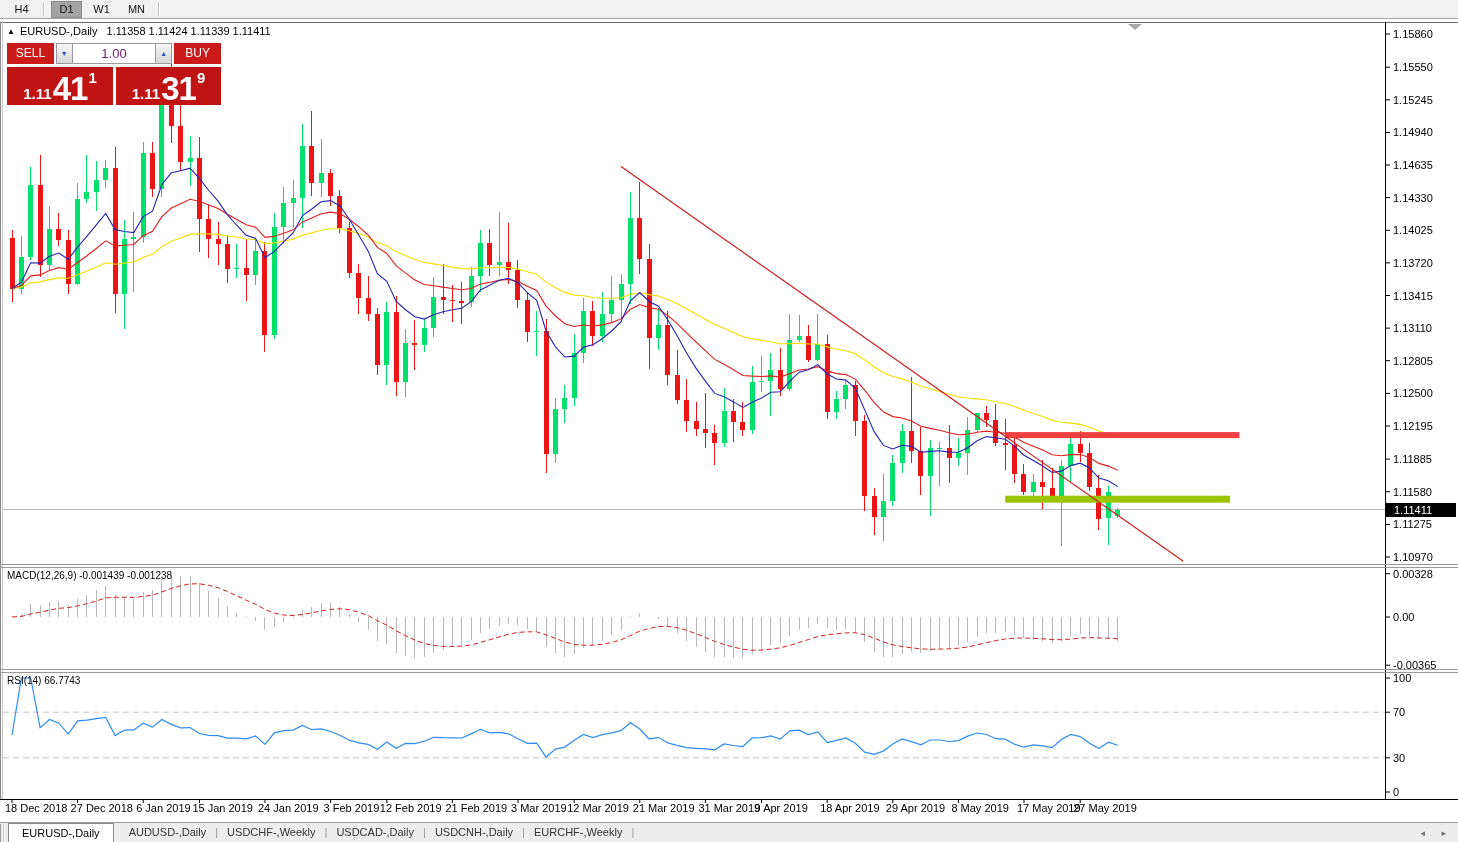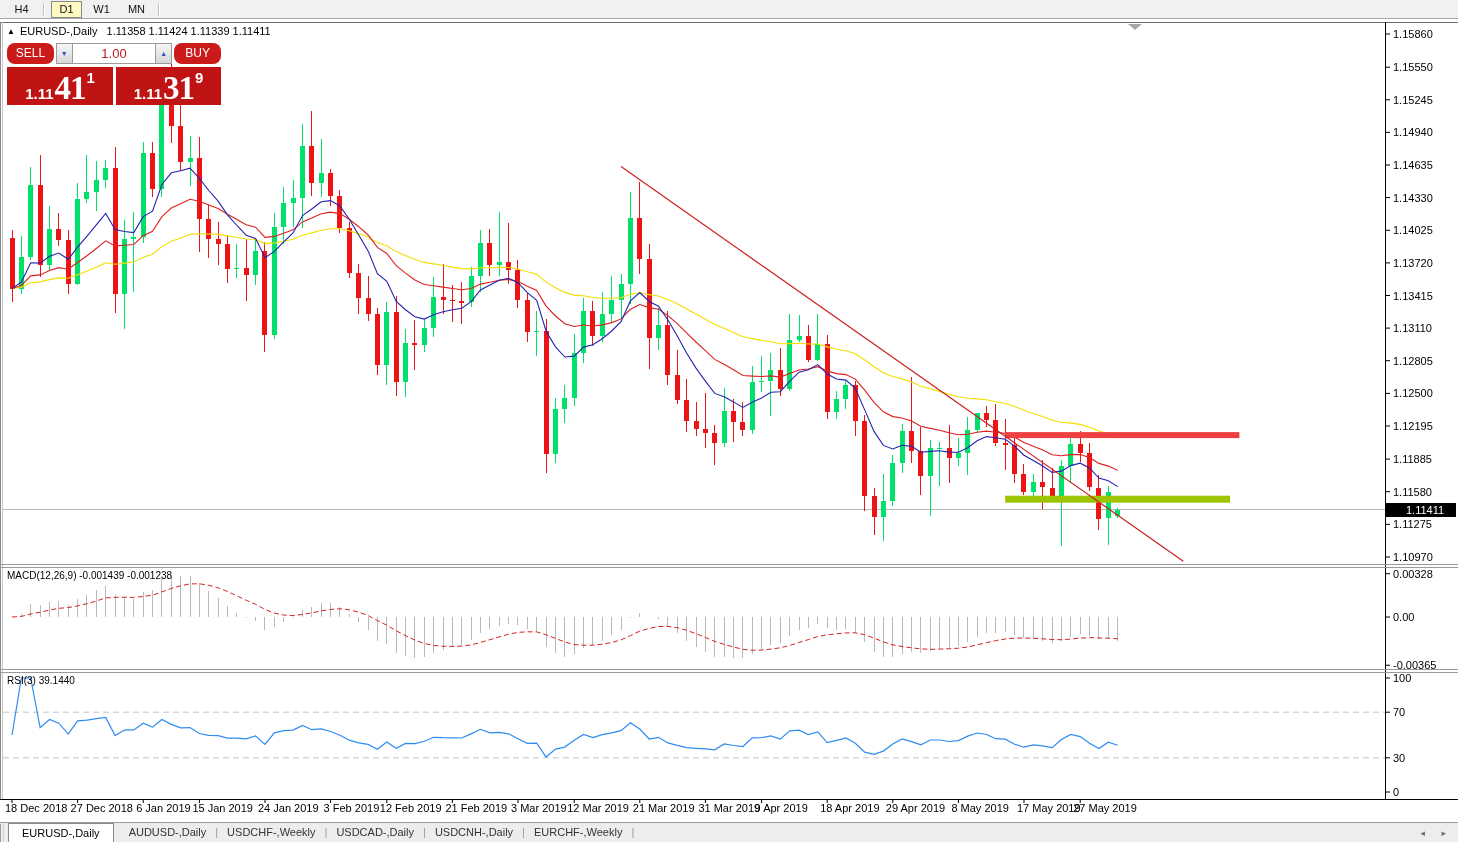--- a/index.html
+++ b/index.html
@@ -4,49 +4,49 @@
 <style>
   html,body{margin:0;padding:0;}
   body{width:1458px;height:842px;overflow:hidden;background:#fff;
        font-family:"Liberation Sans",sans-serif;position:relative;}
   
   .toolbar{position:absolute;top:0;left:0;width:1458px;height:19px;background:#f1f1f1;
            border-bottom:1px solid #a8a8a8;display:flex;align-items:center;
            padding-left:4px;box-sizing:border-box;}
   .tf-btn{min-width:25px;height:15px;line-height:15px;text-align:center;font-size:11px;
           color:#111;margin:0 2px;border:1px solid transparent;padding:0 2px;}
-  .tf-btn.active{background:#fef9c3;border:1px solid #8a8a8a;}
+  .tf-btn.active{background:#a3a3a3;border:1px solid #8a8a8a;}
   .tb-sep{width:1px;height:13px;background:#c2c2c2;border-right:1px solid #fff;margin:0 4px;}
   
   #chart-svg{position:absolute;top:19px;left:0;}
   .chart-title{position:absolute;top:25px;left:7px;font-size:11px;font-weight:normal;color:#000;white-space:nowrap;}
   .chart-title .tri{font-size:8px;margin-right:5px;vertical-align:1px;}
   .chart-title .ohlc{margin-left:9px;}
   .trade-panel{position:absolute;top:43px;left:7px;width:214px;}
   .tp-row1{display:flex;height:21px;}
   .btn-sell,.btn-buy{width:50px;background:#cb1a1a;color:#fff;font-size:12px;text-align:center;
-                     line-height:21px;border-radius:8px;}
+                     line-height:21px;border-radius:0;}
   .spin{width:18px;background:linear-gradient(#f6f6f6,#d7d7d7);border:1px solid #9a9a9a;
         color:#2b50c8;font-size:7px;text-align:center;line-height:19px;box-sizing:border-box;}
   .vol{width:88px;border-top:1px solid #9a9a9a;border-bottom:1px solid #9a9a9a;background:#fff;
-       font-size:13px;text-align:center;line-height:19px;box-sizing:border-box;color:#b91c1c;}
+       font-size:13px;text-align:center;line-height:19px;box-sizing:border-box;color:#701a75;}
   .tp-gap{width:2px;}
   .tp-row2{display:flex;margin-top:3px;}
   .price-box{background:#c01313;color:#fff;height:38px;display:flex;align-items:flex-end;
              justify-content:center;padding-bottom:2px;box-sizing:border-box;}
   .pb-left{width:106px;margin-right:3px;}
   .pb-right{width:105px;}
   .pb-small{font-size:15px;font-weight:bold;line-height:19px;margin-right:1px;}
-  .pb-big{font-size:33px;font-weight:bold;line-height:29px;letter-spacing:-1px;font-family:Liberation Serif, serif;}
+  .pb-big{font-size:33px;font-weight:bold;line-height:29px;letter-spacing:-1px;}
   .pb-sup{font-size:15px;font-weight:bold;line-height:15px;align-self:flex-start;margin-left:1px;margin-top:3px;}
   .macd-label,.rsi-label{position:absolute;left:7px;font-size:10px;color:#000;}
   .macd-label{top:570px;}
   .rsi-label{top:675px;}
   .price-badge{position:absolute;left:1386px;top:503px;width:70px;height:14px;background:#000;
-               color:#fff;font-size:11px;line-height:14px;padding-left:20px;box-sizing:border-box;}
+               color:#fff;font-size:11px;line-height:14px;padding-left:8px;box-sizing:border-box;}
   
   .tabbar{position:absolute;top:822px;left:0;width:1458px;height:20px;background:#ededed;
           border-top:1px solid #9c9c9c;display:flex;align-items:center;font-size:11px;
           color:#333;box-sizing:border-box;}
   .tab-edge{width:2px;height:18px;border-left:1px solid #9c9c9c;border-right:1px solid #cfcfcf;margin-right:4px;}
   .tab{padding:14px 9px;line-height:19px;white-space:nowrap;}
   .tab.active{background:#fff;border:1px solid #8a8a8a;border-bottom:none;color:#000;
               line-height:18px;padding:0 13px;margin-right:6px;}
   .tab-sep{color:#9a9a9a;line-height:19px;}
   .tab-arrow{position:absolute;top:5px;color:#6f6f6f;font-size:9px;}
@@ -568,21 +568,21 @@
     </div>
     <div class="price-box pb-right">
       <span class="pb-small">1.11</span>
       <span class="pb-big">31</span>
       <span class="pb-sup">9</span>
     </div>
   </div>
 </div>
 
 <div class="macd-label">MACD(12,26,9) -0.001439 -0.001238</div>
-<div class="rsi-label">RSI(3) 39.1440</div>
+<div class="rsi-label">RSI(14) 66.7743</div>
 <div class="price-badge">1.11411</div>
 
 <div class="tabbar" id="tabbar">
   <span class="tab-arrow arr-left">◂</span>
   <span class="tab-arrow arr-right">▸</span>
 <span class="tab-edge"></span>
     <span class="tab active">EURUSD-,Daily</span>
     <span class="tab">AUDUSD-,Daily</span>
     <span class="tab-sep">|</span>
     <span class="tab">USDCHF-,Weekly</span>

